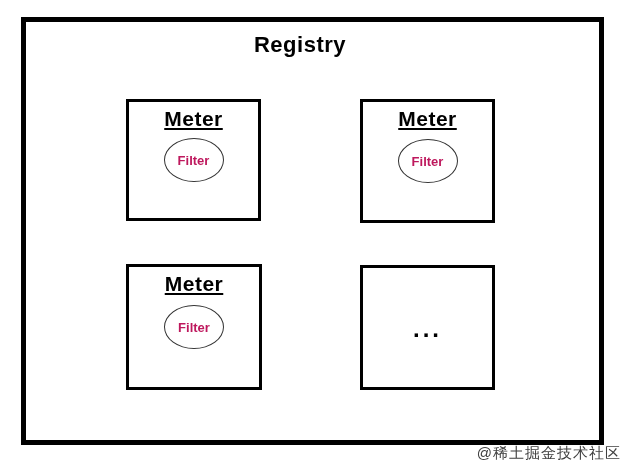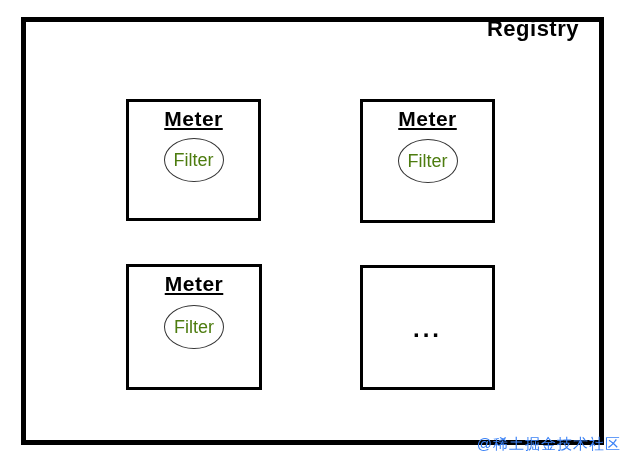--- a/index.html
+++ b/index.html
@@ -21,23 +21,23 @@
     top: 17px;
     width: 583px;
     height: 428px;
     box-sizing: border-box;
     border: 5px solid #000000;
     background: #ffffff;
   }
   .registry-title {
     position: absolute;
     left: 21px;
-    top: 16px;
+    top: 32px;
     width: 558px;
-    text-align: right;
+    text-align: center;
     font-size: 22px;
     font-weight: bold;
     color: #000000;
     letter-spacing: 0.5px;
   }
   .node-box {
     position: absolute;
     box-sizing: border-box;
     border: 3px solid #000000;
     background: #ffffff;
@@ -64,46 +64,46 @@
     height: 44px;
     box-sizing: border-box;
     border: 1.3px solid #333333;
     border-radius: 50%;
     display: flex;
     align-items: center;
     justify-content: center;
     background: #ffffff;
   }
   .filter-label {
-    font-size: 18px;
-    font-weight: normal;
-    color: #4d7c0f;
+    font-size: 13px;
+    font-weight: bold;
+    color: #be185d;
   }
   .dots {
     position: absolute;
     left: 0;
     top: 0;
     width: 100%;
     height: 100%;
     display: flex;
     align-items: center;
     justify-content: center;
     font-size: 24px;
     font-weight: bold;
     letter-spacing: 3px;
     color: #000000;
     padding-top: 2px;
     box-sizing: border-box;
   }
   .watermark {
     position: absolute;
     right: 4px;
-    bottom: 16px;
+    bottom: 7px;
     font-size: 15px;
-    color: #3b82f6;
+    color: #404040;
     letter-spacing: 1px;
   }
 </style>
 </head>
 <body>
 
 <div class="canvas">
 
   <div class="outer-frame"></div>
 

